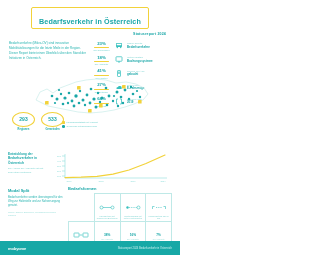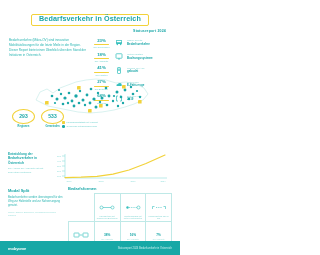--- a/index.html
+++ b/index.html
@@ -11,21 +11,21 @@
     -webkit-font-smoothing:none;
   }
   .page{position:relative;width:180px;height:255px;}
 
   
   .title-wrap{padding-top:7px;text-align:center;}
   .title-box{
     display:inline-block;
     border:1.2px solid #f2d23a;
     border-radius:2px;
-    padding:0 7px 3px 7px;
+    padding:10px 7px 3px 7px;
     background:#fff;
   }
   .title-box .t{
     font-size:7.2px;font-weight:bold;letter-spacing:.1px;
     color:#1aa7a8;line-height:1;white-space:nowrap;
   }
   .subtitle{
     text-align:right;padding:2.5px 14px 0 0;
     font-size:3.6px;font-weight:bold;color:#1aa7a8;letter-spacing:.15px;
   }

